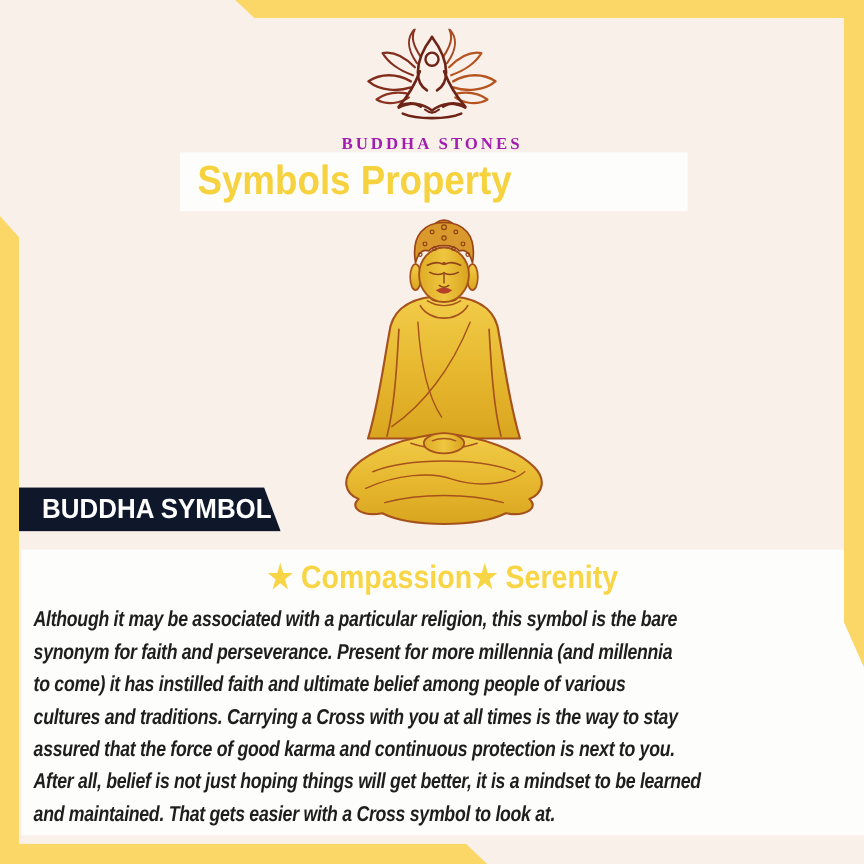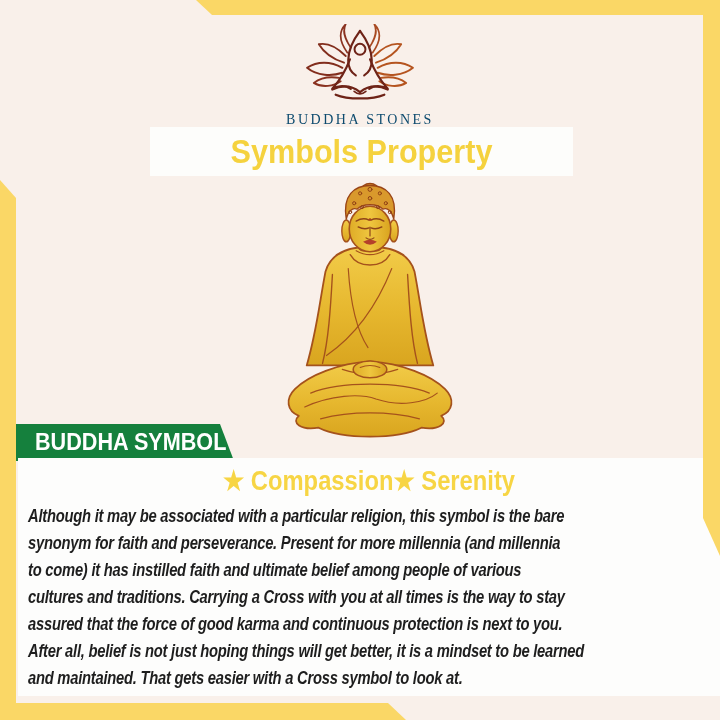--- a/index.html
+++ b/index.html
@@ -14,34 +14,34 @@
     clip-path:polygon(0 0,17px 0,17px 556px,0 518px);}
   .strip-left{left:0;top:180px;width:16px;height:540px;
     clip-path:polygon(0 0,16px 18px,16px 540px,0 540px);}
   .strip-bottom{left:0;bottom:0;width:406px;height:17px;
     clip-path:polygon(0 0,388px 0,406px 17px,0 17px);}
 
   
   .logo-block{position:absolute;left:0;top:24px;width:720px;text-align:center;z-index:5;}
   .logo-svg{display:inline-block;}
   .brand-name{margin-top:4px;font-family:"Liberation Serif",serif;font-size:14px;
-    letter-spacing:2.5px;color:#0c4a6e;font-weight:400;}
+    letter-spacing:2.5px;color:#a21caf;font-weight:700;}
 
   
   .title-banner{position:absolute;left:150px;top:127px;width:423px;height:49px;
-    background:#FDFDFB;z-index:6;text-align:center;line-height:49px;}
+    background:#FDFDFB;z-index:6;line-height:49px;}
   .title-text{display:inline-block;font-size:34px;font-weight:700;color:#F5D23E;
     white-space:nowrap;transform:scaleX(.9);letter-spacing:0;}
 
   
   .buddha-wrap{position:absolute;left:281px;top:181px;width:178px;height:266px;z-index:5;}
 
   
-  .ribbon{position:absolute;left:13px;top:424px;width:221px;height:37px;
-    background:#15803d;z-index:8;
+  .ribbon{position:absolute;left:13px;top:406px;width:221px;height:37px;
+    background:#0f172a;z-index:8;
     clip-path:polygon(0 0,207px 0,221px 37px,0 37px);}
   .ribbon-label{display:inline-block;margin-left:22px;line-height:37px;font-size:23px;
     font-weight:700;color:#FFFFFF;white-space:nowrap;transform:scaleX(.94);
     transform-origin:0 50%;}
 
   
   .panel{position:absolute;left:18px;top:458px;width:702px;height:238px;
     background:#FDFDFC;z-index:20;}
   .panel-heading{margin-top:7px;text-align:center;}
   .panel-heading span{display:inline-block;font-size:27px;font-weight:700;color:#F7D544;

